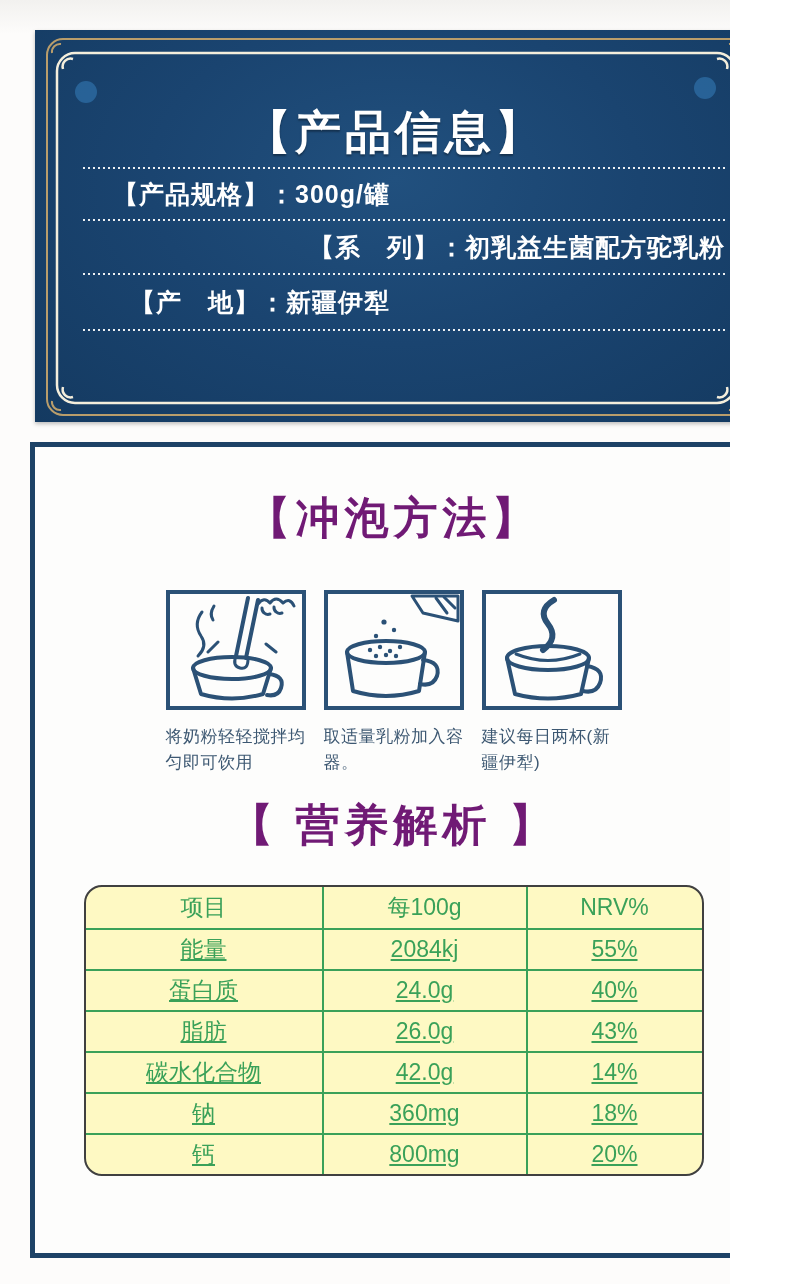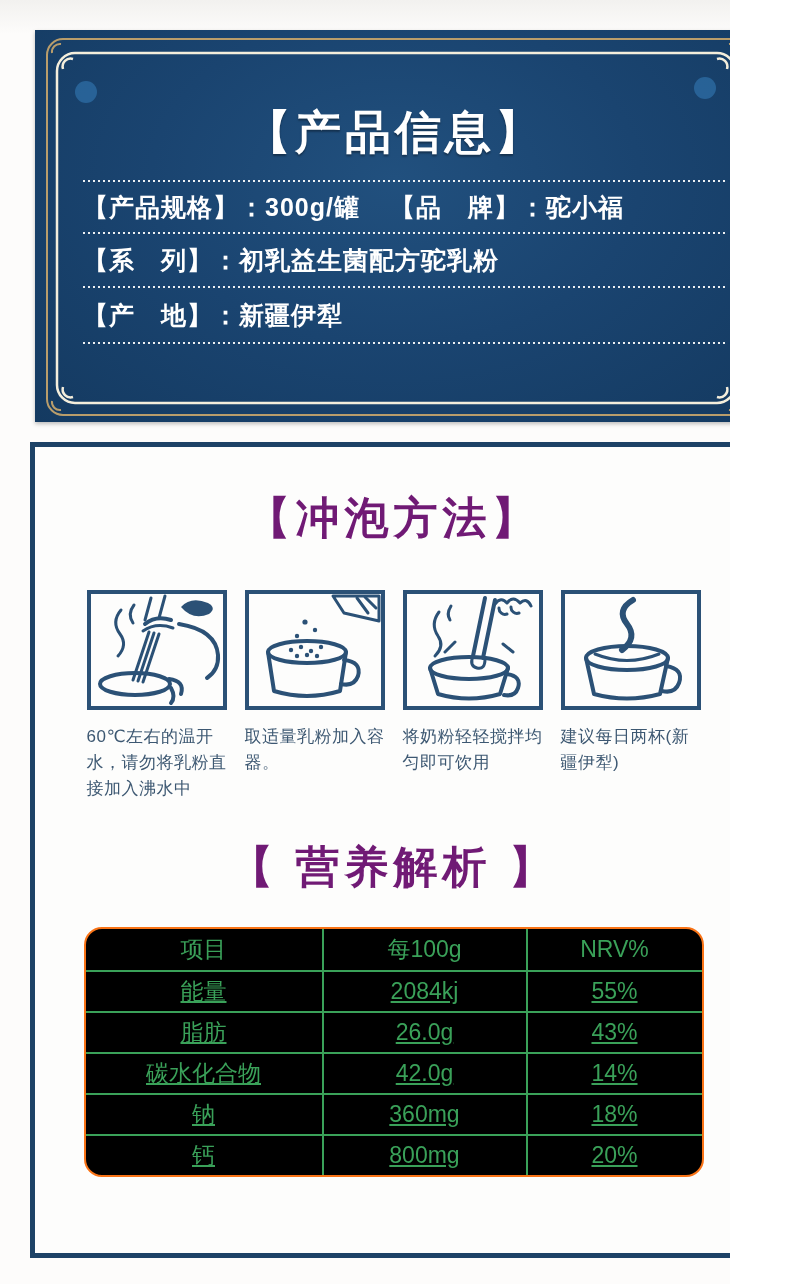--- a/index.html
+++ b/index.html
@@ -9,49 +9,49 @@
               background:linear-gradient(180deg,#f2f1ef 0,#fdfcfb 34px,#fdfcfb 100%); }
 
   
   .product-panel { position:absolute; left:35px; top:30px; width:720px; height:392px;
     background:radial-gradient(ellipse at 50% 38%, #21507e 0%, #1a4470 48%, #143a61 100%);
     box-shadow:0 2px 4px rgba(0,0,0,.25); }
   .frame-svg { position:absolute; inset:0; width:100%; height:100%; }
   .panel1-title { position:relative; padding-top:72px; text-align:center;
     color:#ffffff; font-size:46px; font-weight:700; letter-spacing:4px;
     text-shadow:0 2px 2px rgba(0,0,0,.35); }
-  .info-area { position:absolute; left:48px; right:30px; top:150px; }
+  .info-area { position:absolute; left:48px; right:30px; top:137px;text-align:right; }
   .dotted { height:2px; opacity:.92;
     background:repeating-linear-gradient(90deg,#ffffff 0 2px,transparent 2px 5px); }
   .info-row { display:flex; align-items:center; height:50px; color:#ffffff;
     font-size:25px; font-weight:700; letter-spacing:1px; white-space:nowrap; }
   .info-cell.c1 { flex:0 0 307px; }
   .info-cell.c2 { flex:1 1 auto; }
   .info-row:nth-child(4) { height:52px; }
   .info-row:nth-child(6) { height:54px; }
 
   
   .content-panel { position:absolute; left:30px; top:442px; width:727px; height:816px;
     background:#fdfdfc; border:5px solid #1d4266; }
   .section-title { text-align:center; color:#701a75; font-weight:700;
     font-size:44px; letter-spacing:5px; }
   .brew-title { margin-top:42px; }
-  .nutrition-title { margin-top:36px; }
+  .nutrition-title { margin-top:20px; }
 
   .steps { display:flex; justify-content:center; gap:18px; margin-top:42px; }
   .step { width:140px; }
   .step-art { width:140px; height:120px; border:4px solid #2b5176; background:#fdfdfc; }
   .step-art svg { width:100%; height:100%; display:block; }
   .step-caption { margin-top:14px; font-size:17px; line-height:26px;
     color:#3d5872; letter-spacing:.5px; }
 
   .nutrition-wrap { display:flex; justify-content:center; margin-top:30px; }
   table.nutrition { border-collapse:separate; border-spacing:0; table-layout:fixed;
-    width:616px; border:2px solid #f97316; border-radius:18px; overflow:hidden;
-    color:#3aa159; font-size:23px; text-align:center; background:#000000; }
+    width:616px; border:2px solid #404040; border-radius:18px; overflow:hidden;
+    color:#3aa159; font-size:23px; text-align:center; background:#fef9c3; }
   table.nutrition th, table.nutrition td { font-weight:400; height:41px;
     vertical-align:middle; padding:0; }
   table.nutrition th:not(:last-child), table.nutrition td:not(:last-child)
     { border-right:2px solid #3aa159; }
   table.nutrition tbody tr th, table.nutrition tbody tr td
     { border-top:2px solid #3aa159;text-decoration:underline; }
 
   .art-stroke { fill:none; stroke:#2b5176; stroke-width:4;
     stroke-linecap:round; stroke-linejoin:round; }
   .art-thin { stroke-width:3; }
@@ -80,57 +80,55 @@
       <circle cx="51" cy="62" r="11" fill="#2e6da6" opacity=".75"></circle>
       <circle cx="670" cy="58" r="11" fill="#2e6da6" opacity=".75"></circle>
     </svg>
 
     <h1 class="panel1-title">【产品信息】</h1>
 
     <div class="info-area">
       <div class="dotted"></div>
       <div class="info-row">
         <span class="info-cell c1"><span>【产品规格】：</span><span>300g/罐</span></span>
-        <span class="info-cell c2"><span>【品　牌】：</span><span>驼小福</span></span>
       </div>
       <div class="dotted"></div>
       <div class="info-row">
         <span class="info-cell c2"><span>【系　列】：</span><span>初乳益生菌配方驼乳粉</span></span>
       </div>
       <div class="dotted"></div>
       <div class="info-row">
         <span class="info-cell c1"><span>【产　地】：</span><span>新疆伊犁</span></span>
       </div>
       <div class="dotted"></div>
     </div>
   </section>
 
   <section class="content-panel">
 
     <h2 class="section-title brew-title">【冲泡方法】</h2>
 
     <div class="steps">
 
+
       <figure class="step">
         <div class="step-art">
           <svg viewBox="0 0 132 112" aria-hidden="true">
-            <path class="art-stroke art-thin" d="M30 16 q-10 12 -1 24 q8 11 -2 22"></path>
-            <path class="art-stroke art-thin" d="M43 11 q-7 9 -1 18"></path>
-            <path class="art-stroke art-thin" d="M60 4 L54 26 M74 2 L68 24"></path>
-            <path class="art-stroke" d="M54 30 q11 -9 26 -4"></path>
-            <path class="art-stroke art-thin" d="M52 37 q13 -9 30 -3"></path>
-            <path class="art-stroke" d="M88 30 q37 6 39 31 q1 15 -11 23"></path>
-            <path class="art-fill" d="M90 13 q10 -11 27 -4 q9 5 1 11 q-16 7 -28 -7 z"></path>
-            <path class="art-stroke art-thin" d="M58 38 L42 86 M68 40 L52 88 M63 39 L47 87"></path>
-            <ellipse class="art-stroke" cx="44" cy="90" rx="35" ry="11"></ellipse>
-            <path class="art-stroke" d="M80 94 q5 9 0 15"></path>
-            <path class="art-stroke" d="M78 85 q16 2 12 15"></path>
+            <path class="art-stroke art-thin" d="M88 10 q6 -8 12 -1 q6 -8 13 0 q7 -6 11 3"></path>
+            <path class="art-stroke art-thin" d="M92 14 a6 6 0 0 0 8 6 M104 13 a6 6 0 0 0 8 6"></path>
+            <path class="art-stroke" d="M78 4 L66 62 M88 6 L76 64"></path>
+            <path class="art-stroke art-thin" d="M66 62 q-4 10 4 12 q8 2 8 -9"></path>
+            <path class="art-stroke art-thin" d="M32 18 q-9 12 -1 24 q7 10 -3 20 M44 12 q-5 8 -1 14"></path>
+            <path class="art-stroke art-thin" d="M48 48 l-10 10 M96 50 l10 8"></path>
+            <ellipse class="art-stroke" cx="62" cy="74" rx="39" ry="11"></ellipse>
+            <path class="art-stroke" d="M23 74 L31 100 Q62 109 93 100 L101 74"></path>
+            <path class="art-stroke" d="M99 80 q16 2 12 14 q-3 9 -14 7"></path>
           </svg>
         </div>
-        <figcaption class="step-caption">60℃左右的温开水，请勿将乳粉直接加入沸水中</figcaption>
+        <figcaption class="step-caption">将奶粉轻轻搅拌均匀即可饮用</figcaption>
       </figure>
 
       <figure class="step">
         <div class="step-art">
           <svg viewBox="0 0 132 112" aria-hidden="true">
             <path class="art-stroke art-thin" d="M84 2 L130 2 L130 27 L95 19 Z"></path>
             <path class="art-stroke art-thin" d="M108 4 L119 19 M116 3 L127 14"></path>
             <circle class="art-fill" cx="56" cy="28" r="2.6"></circle>
             <circle class="art-fill" cx="66" cy="36" r="2.2"></circle>
             <circle class="art-fill" cx="48" cy="42" r="2.2"></circle>
@@ -145,37 +143,20 @@
             <path class="art-stroke" d="M19 58 L25 97 Q58 107 91 97 L97 58"></path>
             <path class="art-stroke" d="M95 66 q18 2 14 16 q-4 11 -17 8"></path>
           </svg>
         </div>
         <figcaption class="step-caption">取适量乳粉加入容器。</figcaption>
       </figure>
 
       <figure class="step">
         <div class="step-art">
           <svg viewBox="0 0 132 112" aria-hidden="true">
-            <path class="art-stroke art-thin" d="M88 10 q6 -8 12 -1 q6 -8 13 0 q7 -6 11 3"></path>
-            <path class="art-stroke art-thin" d="M92 14 a6 6 0 0 0 8 6 M104 13 a6 6 0 0 0 8 6"></path>
-            <path class="art-stroke" d="M78 4 L66 62 M88 6 L76 64"></path>
-            <path class="art-stroke art-thin" d="M66 62 q-4 10 4 12 q8 2 8 -9"></path>
-            <path class="art-stroke art-thin" d="M32 18 q-9 12 -1 24 q7 10 -3 20 M44 12 q-5 8 -1 14"></path>
-            <path class="art-stroke art-thin" d="M48 48 l-10 10 M96 50 l10 8"></path>
-            <ellipse class="art-stroke" cx="62" cy="74" rx="39" ry="11"></ellipse>
-            <path class="art-stroke" d="M23 74 L31 100 Q62 109 93 100 L101 74"></path>
-            <path class="art-stroke" d="M99 80 q16 2 12 14 q-3 9 -14 7"></path>
-          </svg>
-        </div>
-        <figcaption class="step-caption">将奶粉轻轻搅拌均匀即可饮用</figcaption>
-      </figure>
-
-      <figure class="step">
-        <div class="step-art">
-          <svg viewBox="0 0 132 112" aria-hidden="true">
             <path class="art-stroke" style="stroke-width:6" d="M68 6 q-17 10 -6 24 q11 14 -5 26"></path>
             <ellipse class="art-stroke" cx="62" cy="64" rx="41" ry="12"></ellipse>
             <path class="art-stroke art-thin" d="M30 60 q32 13 64 0"></path>
             <path class="art-stroke" d="M21 64 L29 100 Q62 109 95 100 L103 64"></path>
             <path class="art-stroke" d="M101 72 q18 3 13 17 q-4 11 -17 8"></path>
           </svg>
         </div>
         <figcaption class="step-caption">建议每日两杯(新疆伊犁)</figcaption>
       </figure>
 
@@ -197,20 +178,25 @@
             <th>NRV%</th>
           </tr>
         </thead>
         <tbody>
           <tr>
             <td>能量</td>
             <td>2084kj</td>
             <td>55%</td>
           </tr>
           <tr>
+            <td>蛋白质</td>
+            <td>24.0g</td>
+            <td>40%</td>
+          </tr>
+          <tr>
             <td>脂肪</td>
             <td>26.0g</td>
             <td>43%</td>
           </tr>
           <tr>
             <td>碳水化合物</td>
             <td>42.0g</td>
             <td>14%</td>
           </tr>
           <tr>

